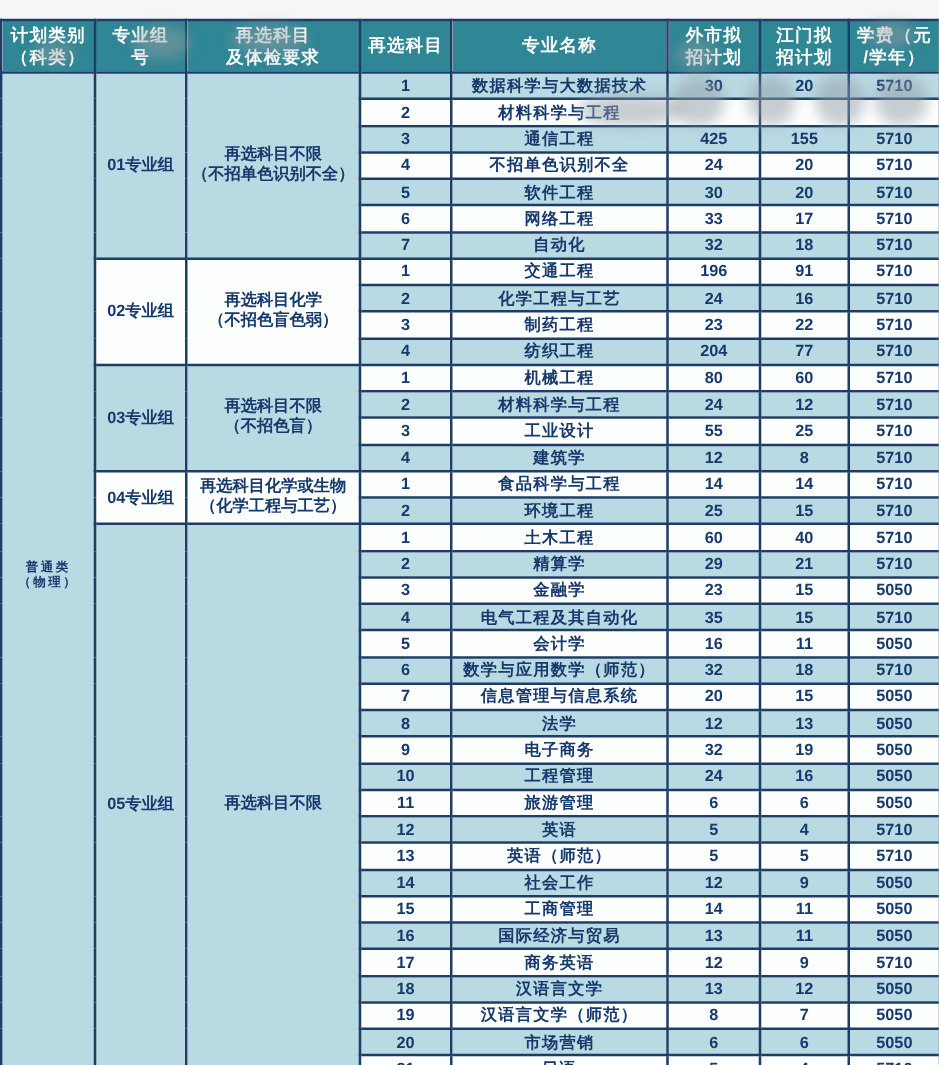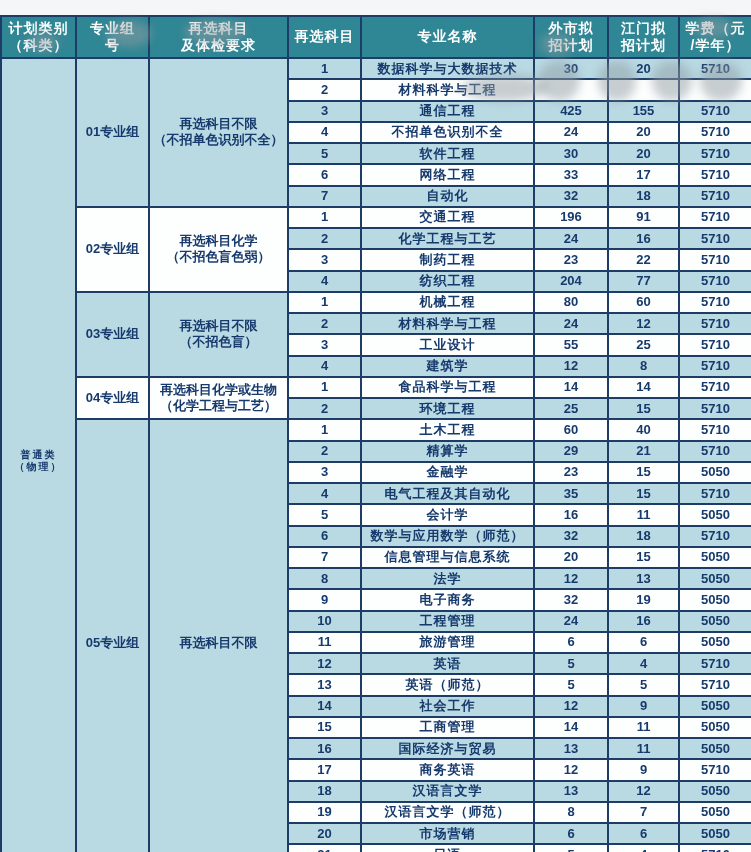--- a/index.html
+++ b/index.html
@@ -28,21 +28,21 @@
   thead th{
     background:#2f8694;
     color:#ffffff;
     font-size:14px;
     height:40px;
     letter-spacing:1px;
   }
   td.light{background:#b9d9e3;}
   td.white{background:#fdfefe;}
   td.cat{font-size:10px;letter-spacing:2px;font-family:Liberation Mono, monospace;}
-  td.req{font-size:13px;}
+  td.req{font-size:13px;font-family:Liberation Mono, monospace;}
   td.major{letter-spacing:1px;}
   
   .smudge{
     position:absolute;pointer-events:none;
     background:rgba(146,158,164,0.5);
     border-radius:50%;
     filter:blur(5px);
   }
   #sm1{left:28px;top:18px;width:30px;height:18px;}
   #sm2{left:106px;top:6px;width:46px;height:26px;}

